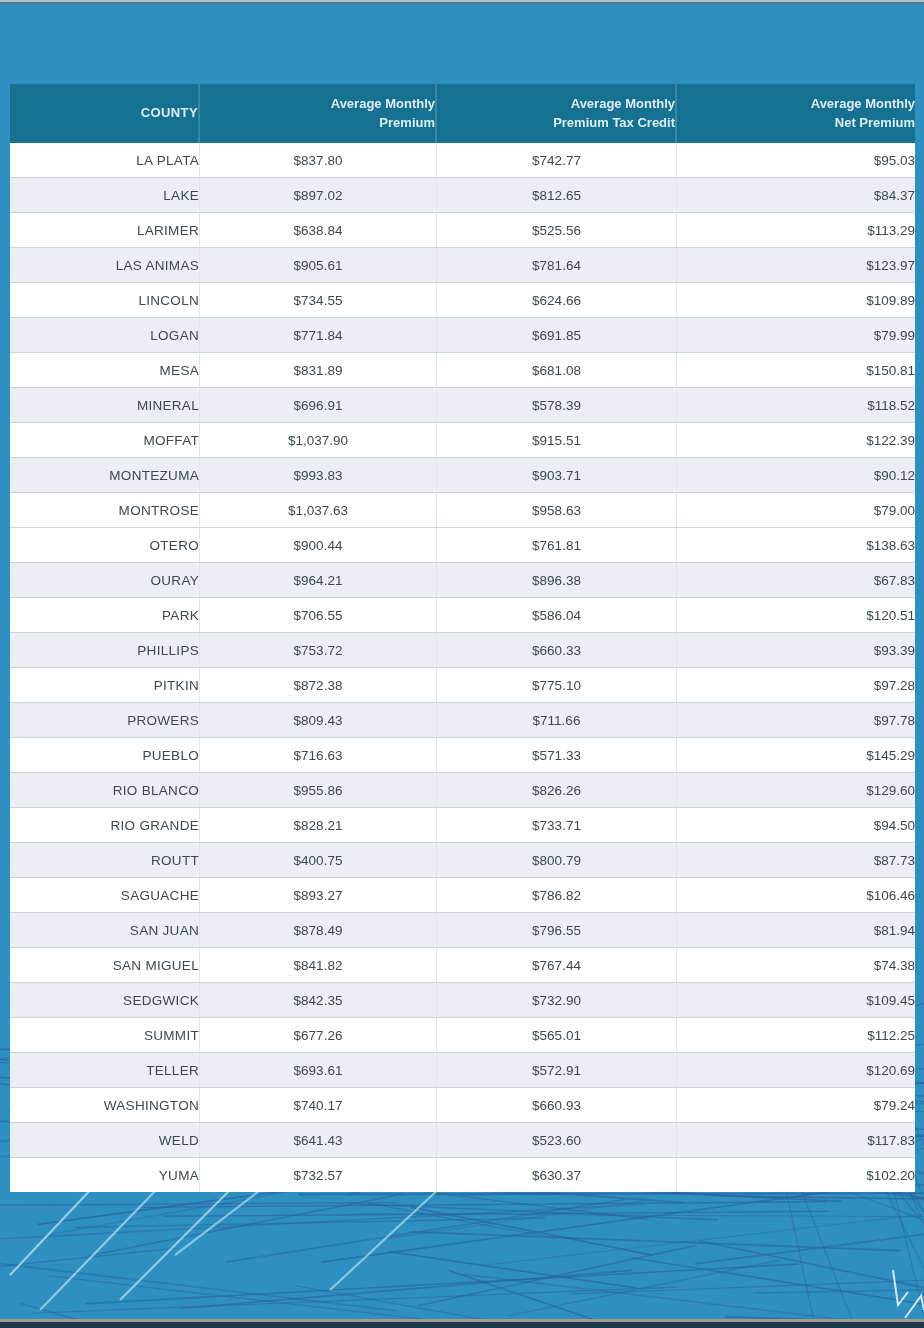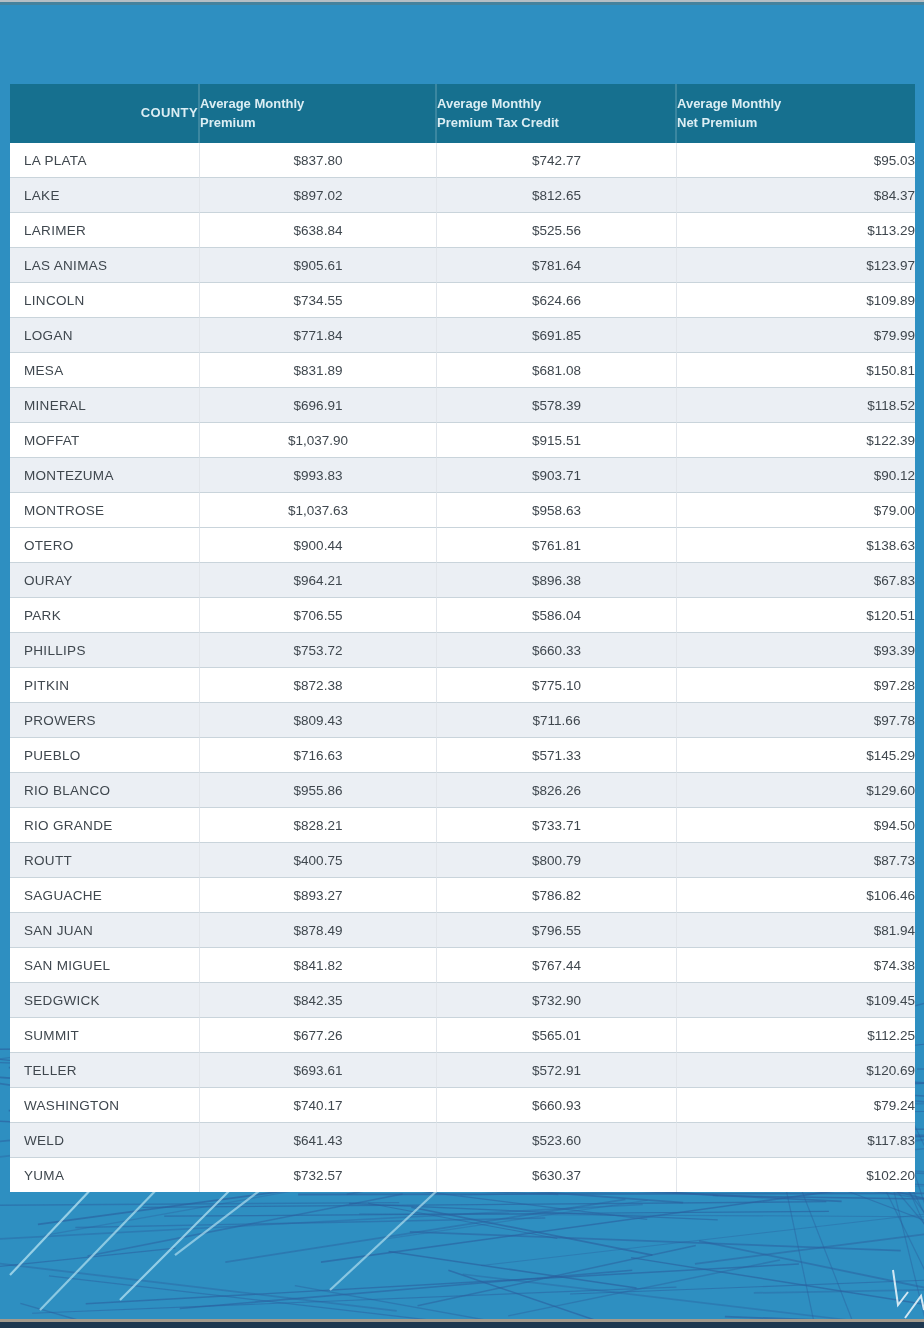--- a/index.html
+++ b/index.html
@@ -28,41 +28,41 @@
     position:absolute;top:84px;left:10px;width:905px;
     border-collapse:separate;border-spacing:0;table-layout:fixed;
     z-index:3;
   }
   col.c1{width:190px}col.c2{width:237px}col.c3{width:240px}col.c4{width:238px}
   thead th{
     background:var(--header-bg,#16708f);
     color:var(--header-text,#dceef4);
     height:59px;
     font-size:13px;font-weight:bold;line-height:1.45;
-    text-align:left;vertical-align:middle;
+    text-align:right;vertical-align:middle;
     border-right:2px solid rgba(255,255,255,0.16);
     padding:0;
   }
   thead th:last-child{border-right:none;}
   thead th.county-h{text-align:right;padding-left:4px;letter-spacing:.4px;}
   tbody td{
     background:#ffffff;
     color:var(--body-text,#3f474e);
     height:34px;
     font-size:13.5px;
     text-align:center;vertical-align:middle;
     border-right:1px solid var(--divider,#e2e6eb);
     border-bottom:1px solid var(--row-border,#ccd6dd);
     padding:0;
     white-space:nowrap;overflow:hidden;
   }
   tbody td:last-child{border-right:none;text-align:right;}
   tbody tr:last-child td{border-bottom:none;}
   tbody tr.striped td{background:var(--stripe-bg,#ebeff4);}
-  tbody td.county-cell{text-align:left;padding-left:14px;letter-spacing:.3px;}
+  tbody td.county-cell{text-align:right;padding-left:14px;letter-spacing:.3px;}
 </style>
 </head>
 <body>
 
 <div class="page">
   <div class="top-strip-light"></div>
   <div class="top-strip-teal"></div>
 
   <svg id="bgPattern" class="bg-pattern" width="924" height="1319" viewBox="0 0 924 1319">
       <line x1="541.2693147081882" y1="1167.8316131653264" x2="1198.6501590628177" y2="1196.6864002100192" stroke="#2b5f9e" stroke-width="1.1573325088713318" stroke-opacity="0.507977762655355"></line>

